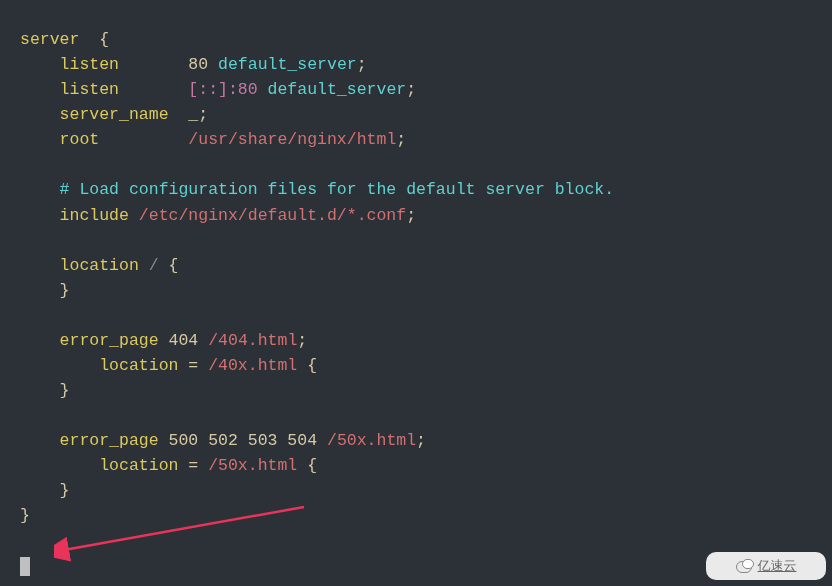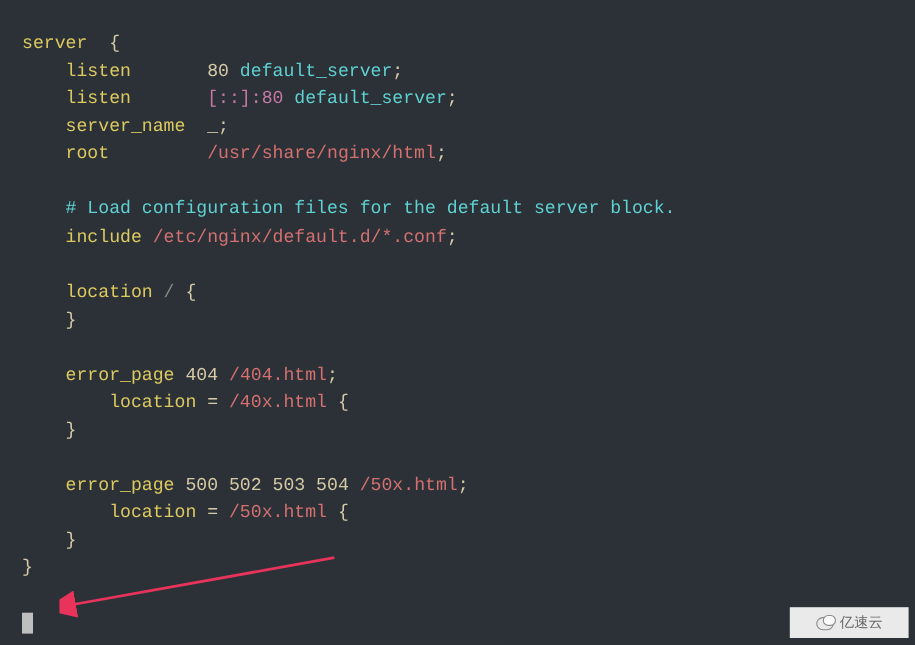--- a/index.html
+++ b/index.html
@@ -38,31 +38,32 @@
     .arrow-svg {
       position: absolute;
       left: 54px;
       top: 505px;
       pointer-events: none;
     }
     .watermark {
       position: absolute;
       right: 6px;
       bottom: 6px;
-      width: 108px;
+      width: 120px;
       height: 28px;
       background: rgba(255,255,255,0.9);
-      border-radius: 0;
+      border-radius: 10px;
       display: flex;
       align-items: center;
       justify-content: center;
       gap: 4px;
       font-family: sans-serif;
       font-size: 13px;
       color: #666;
+      text-decoration: underline;
     }
     .watermark-icon {
       width: 18px;
       height: 14px;
       position: relative;
     }
     .watermark-icon::before {
       content: "";
       position: absolute;
       width: 14px;

